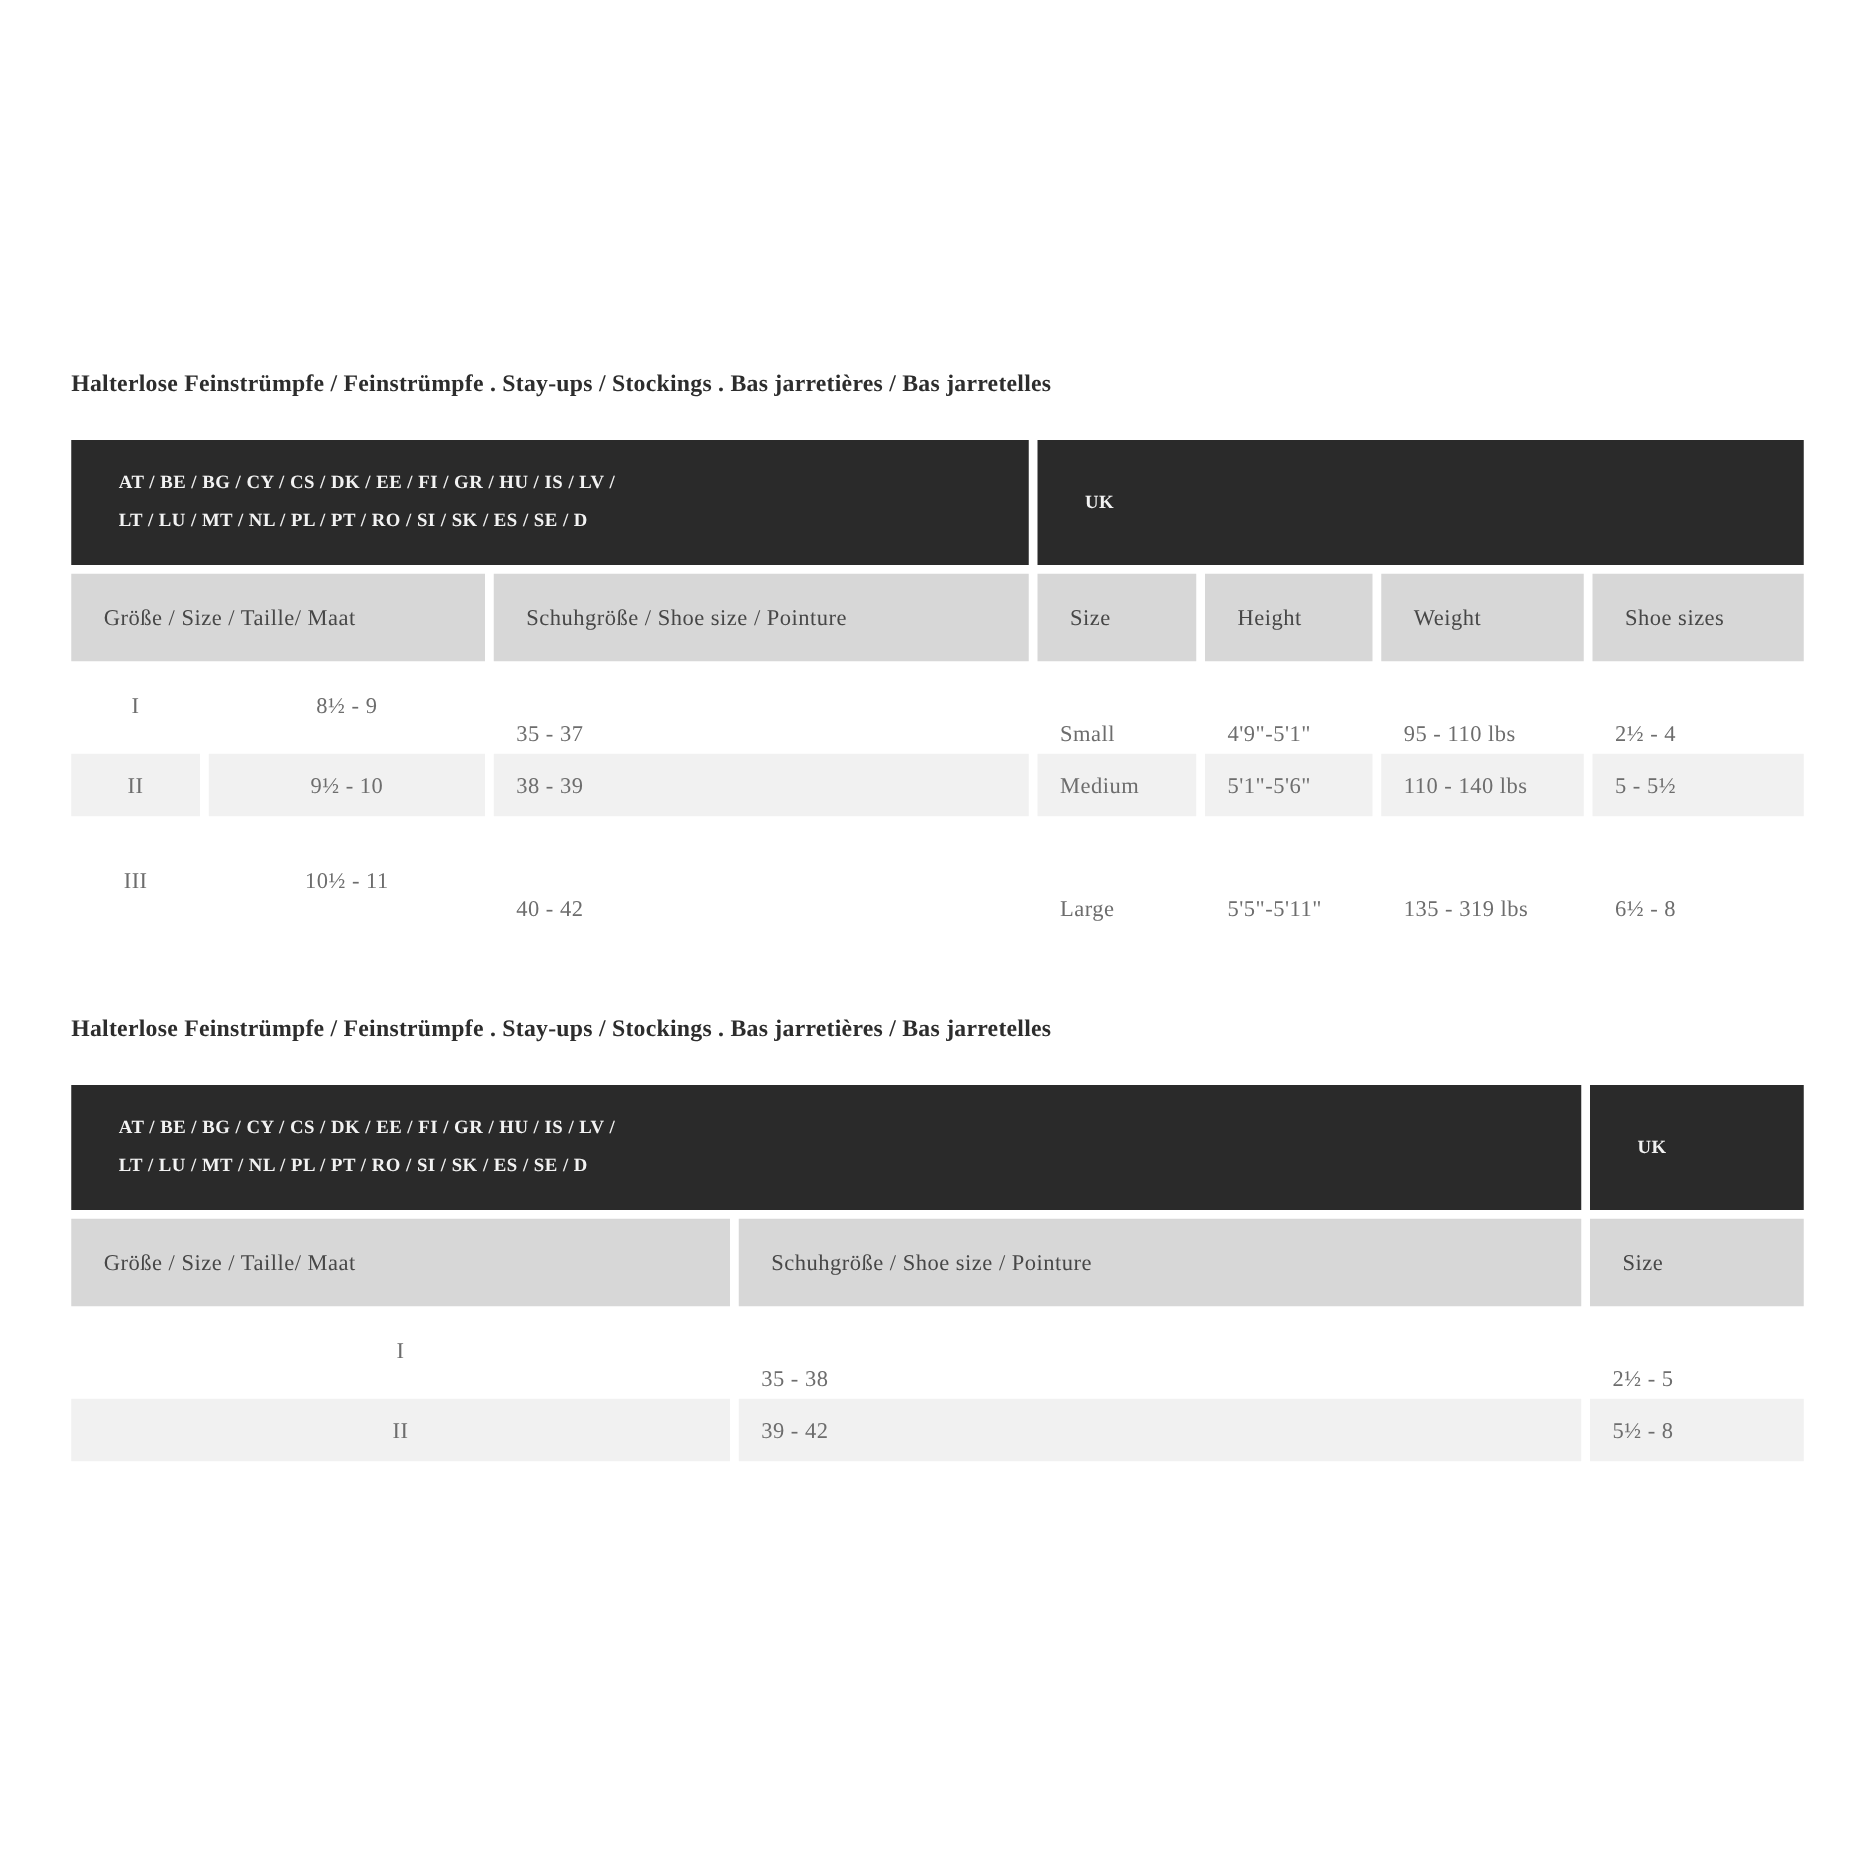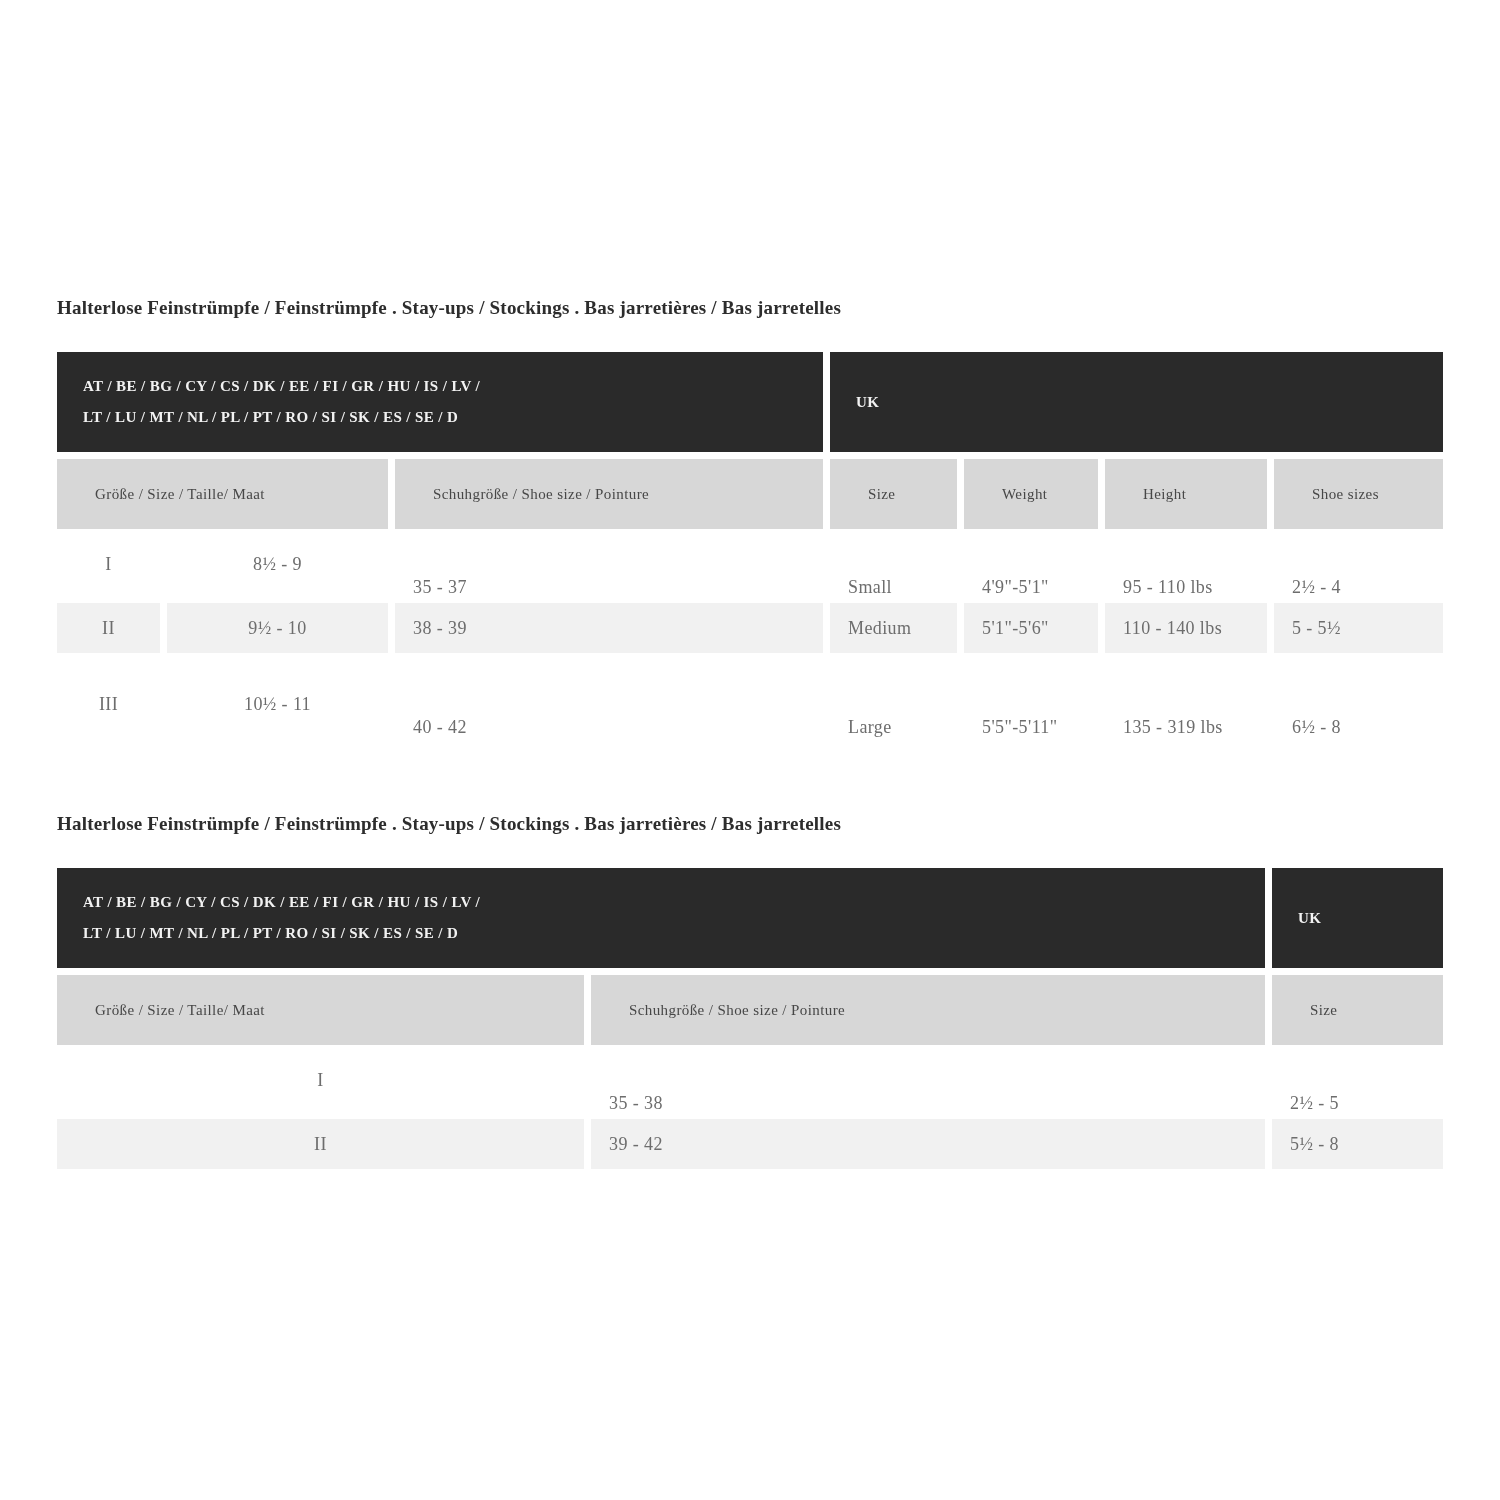--- a/index.html
+++ b/index.html
@@ -43,21 +43,21 @@
     margin-top: 33px;
   }
   .bh-t1 { grid-template-columns: 766px 613px; }
   .bh-t2 { grid-template-columns: 1208px 171px; }
   .bcell {
     background: #2a2a2a;
     color: #f2f2f2;
     display: flex;
     flex-direction: column;
     justify-content: center;
-    padding-left: 26px;
+    padding-left: 38px;
     font-size: 15px;
     font-weight: 700;
     letter-spacing: 0.4px;
   }
   .bcell span {
     display: block;
     line-height: 31px;
     white-space: nowrap;
   }
 
@@ -68,22 +68,22 @@
     height: 70px;
     margin-top: 7px;
   }
   .gh-t1 { grid-template-columns: 331px 428px 127px 134px 162px 169px; }
   .gh-t2 { grid-template-columns: 527px 674px 171px; }
   .hcell {
     background: #d7d7d7;
     color: #474747;
     display: flex;
     align-items: center;
-    padding-left: 38px;
-    font-size: 15px;
+    padding-left: 26px;
+    font-size: 18px;
     letter-spacing: 0.4px;
     white-space: nowrap;
   }
 
   
   .row {
     display: grid;
     column-gap: 7px;
     height: 70px;
   }
@@ -120,22 +120,22 @@
       </div>
       <div class="bcell">
         <span>UK</span>
       </div>
     </div>
 
     <div class="ghead gh-t1">
       <div class="hcell">Größe / Size / Taille/ Maat</div>
       <div class="hcell">Schuhgröße / Shoe size / Pointure</div>
       <div class="hcell">Size</div>
+      <div class="hcell">Height</div>
       <div class="hcell">Weight</div>
-      <div class="hcell">Height</div>
       <div class="hcell">Shoe sizes</div>
     </div>
 
     <div class="row row-t1">
       <div class="cell center">I</div>
       <div class="cell center">8½ - 9</div>
       <div class="cell pad">35 - 37</div>
       <div class="cell pad">Small</div>
       <div class="cell pad">4'9"-5'1"</div>
       <div class="cell pad">95 - 110 lbs</div>

